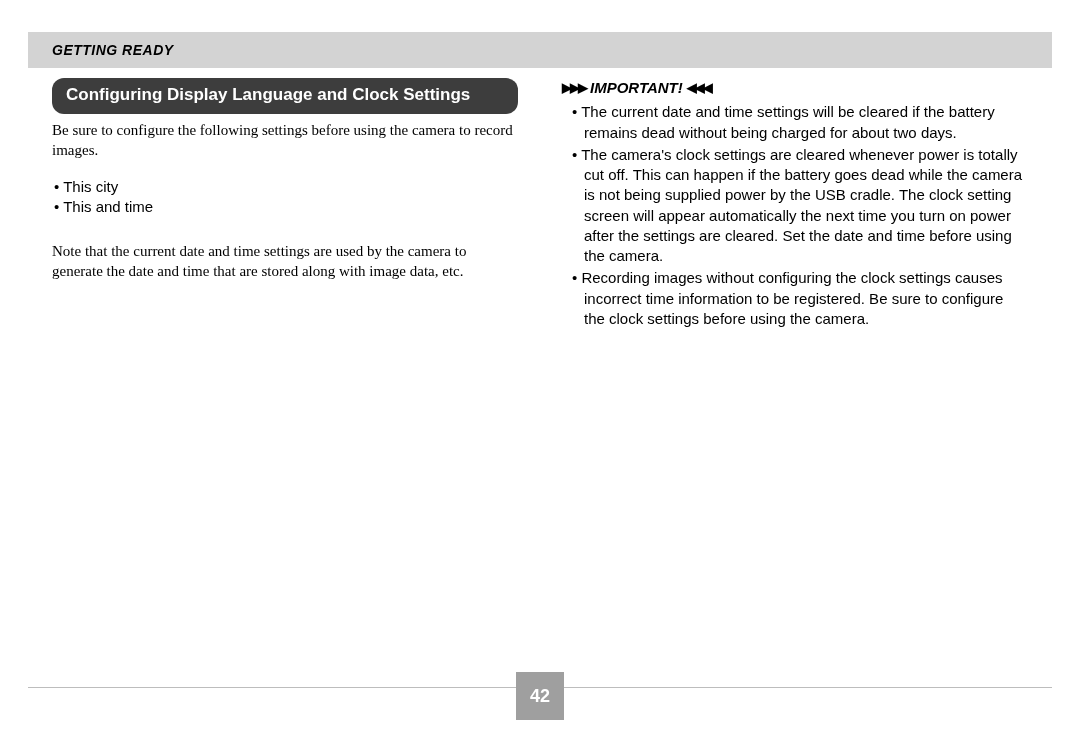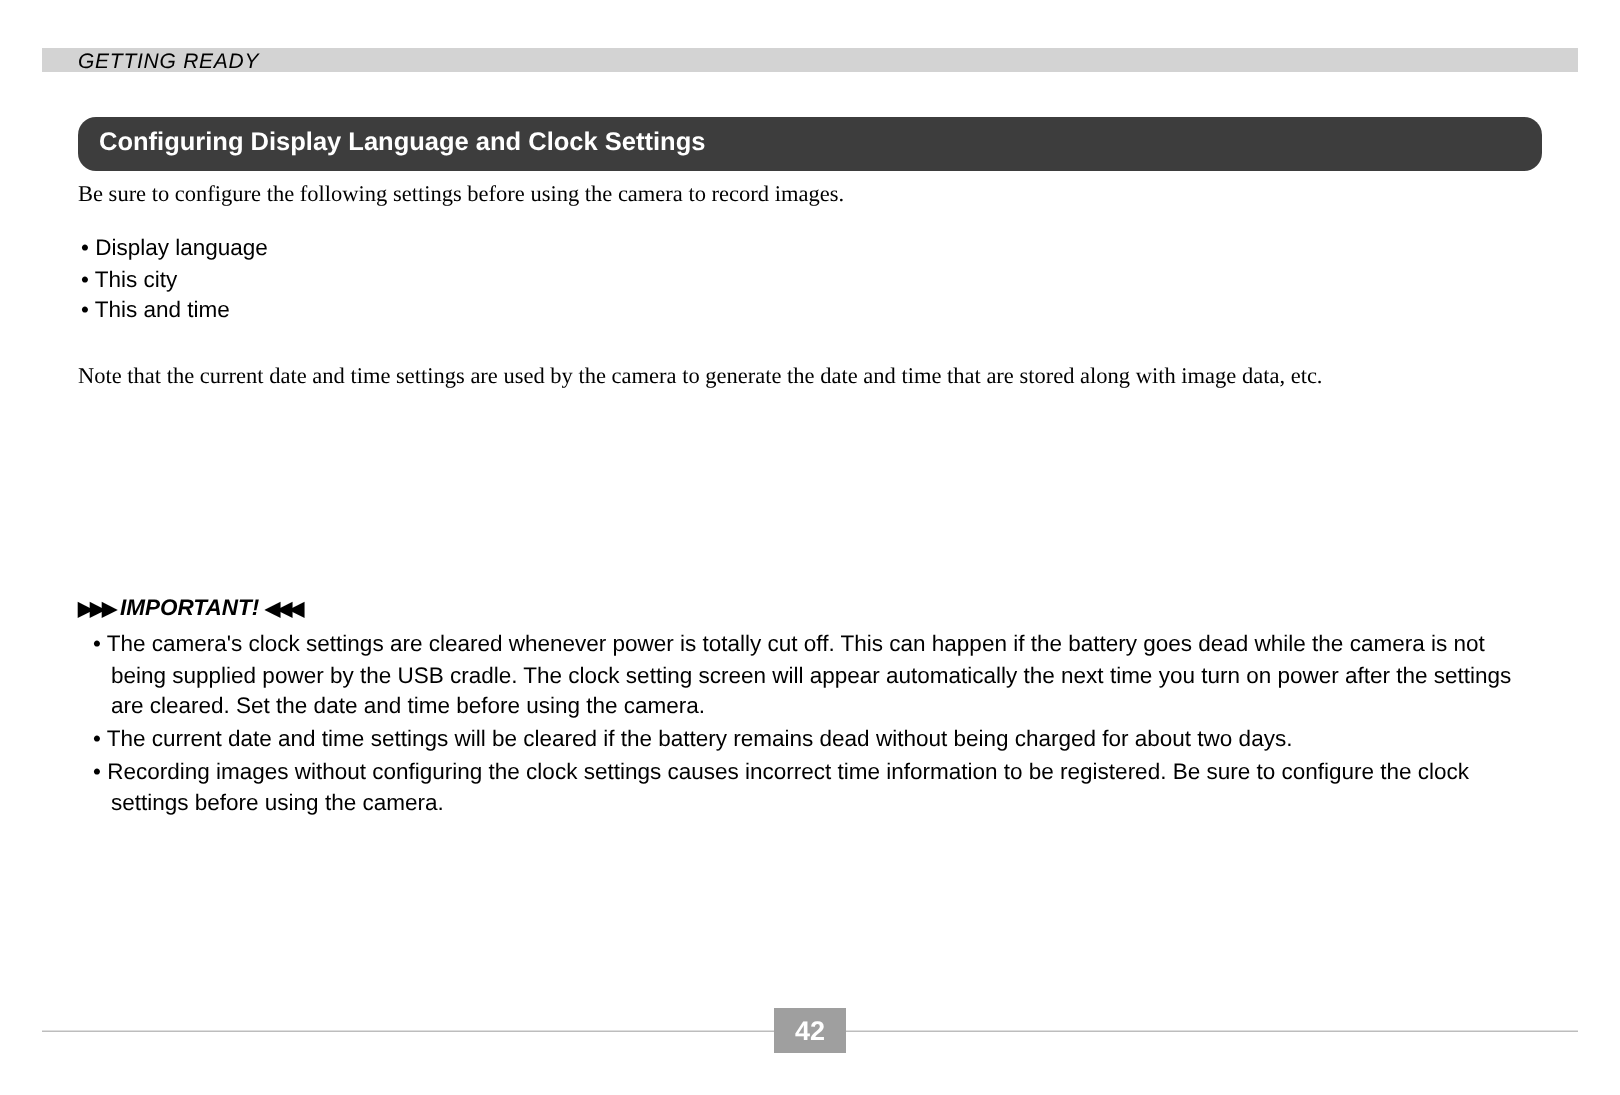--- a/index.html
+++ b/index.html
@@ -16,40 +16,39 @@
     position: relative;
     width: 1080px;
     height: 730px;
     box-sizing: border-box;
   }
   .chapter-bar {
     position: absolute;
     top: 32px;
     left: 28px;
     right: 28px;
-    height: 16px;
+    height: 36px;
     background: #d3d3d3;
     display: flex;
     align-items: center;
     padding-left: 24px;
-    font-weight: normal;
+    font-weight: bold;
     font-style: italic;
     font-size: 14px;
     letter-spacing: 0.5px;
     color: #000;
   }
   .columns {
     position: absolute;
     top: 78px;
     left: 52px;
     right: 52px;
     bottom: 60px;
     display: flex;
     gap: 44px;
-    flex-direction: column;
   }
   .col {
     flex: 1;
     font-size: 15px;
     line-height: 1.35;
   }
   .section-title {
     background: #3d3d3d;
     color: #ffffff;
     font-weight: bold;
@@ -109,21 +108,21 @@
     top: 50%;
     height: 1px;
     background: #bdbdbd;
   }
   .page-num {
     position: absolute;
     left: 50%;
     top: 0;
     transform: translateX(-50%);
     width: 48px;
-    height: 30px;
+    height: 48px;
     background: #9f9f9f;
     color: #ffffff;
     font-weight: bold;
     font-size: 18px;
     display: flex;
     align-items: center;
     justify-content: center;
   }
 </style>
 </head>
@@ -134,36 +133,35 @@
   <div class="chapter-bar">
     <span>GETTING READY</span>
   </div>
 
   <div class="columns">
 
     <div class="col">
       <div class="section-title">Configuring Display Language and Clock Settings</div>
       <p class="para">Be sure to configure the following settings before using the camera to record images.</p>
       <div class="bullets">
-        <div class="item">Display language</div>
         <div class="item">This city</div>
         <div class="item">This and time</div>
       </div>
       <p class="para">Note that the current date and time settings are used by the camera to generate the date and time that are stored along with image data, etc.</p>
     </div>
 
     <div class="col">
       <div class="important-hdr">
         <span class="arrows">▶▶▶</span>
         <span>IMPORTANT!</span>
         <span class="arrows">◀◀◀</span>
       </div>
       <div class="imp-list">
+        <div class="imp-item">The current date and time settings will be cleared if the battery remains dead without being charged for about two days.</div>
         <div class="imp-item">The camera's clock settings are cleared whenever power is totally cut off. This can happen if the battery goes dead while the camera is not being supplied power by the USB cradle. The clock setting screen will appear automatically the next time you turn on power after the settings are cleared. Set the date and time before using the camera.</div>
-        <div class="imp-item">The current date and time settings will be cleared if the battery remains dead without being charged for about two days.</div>
         <div class="imp-item">Recording images without configuring the clock settings causes incorrect time information to be registered. Be sure to configure the clock settings before using the camera.</div>
       </div>
     </div>
 
   </div>
 
   <div class="footer">
     <div class="footer-line"></div>
     <div class="page-num">
       <span>42</span>

